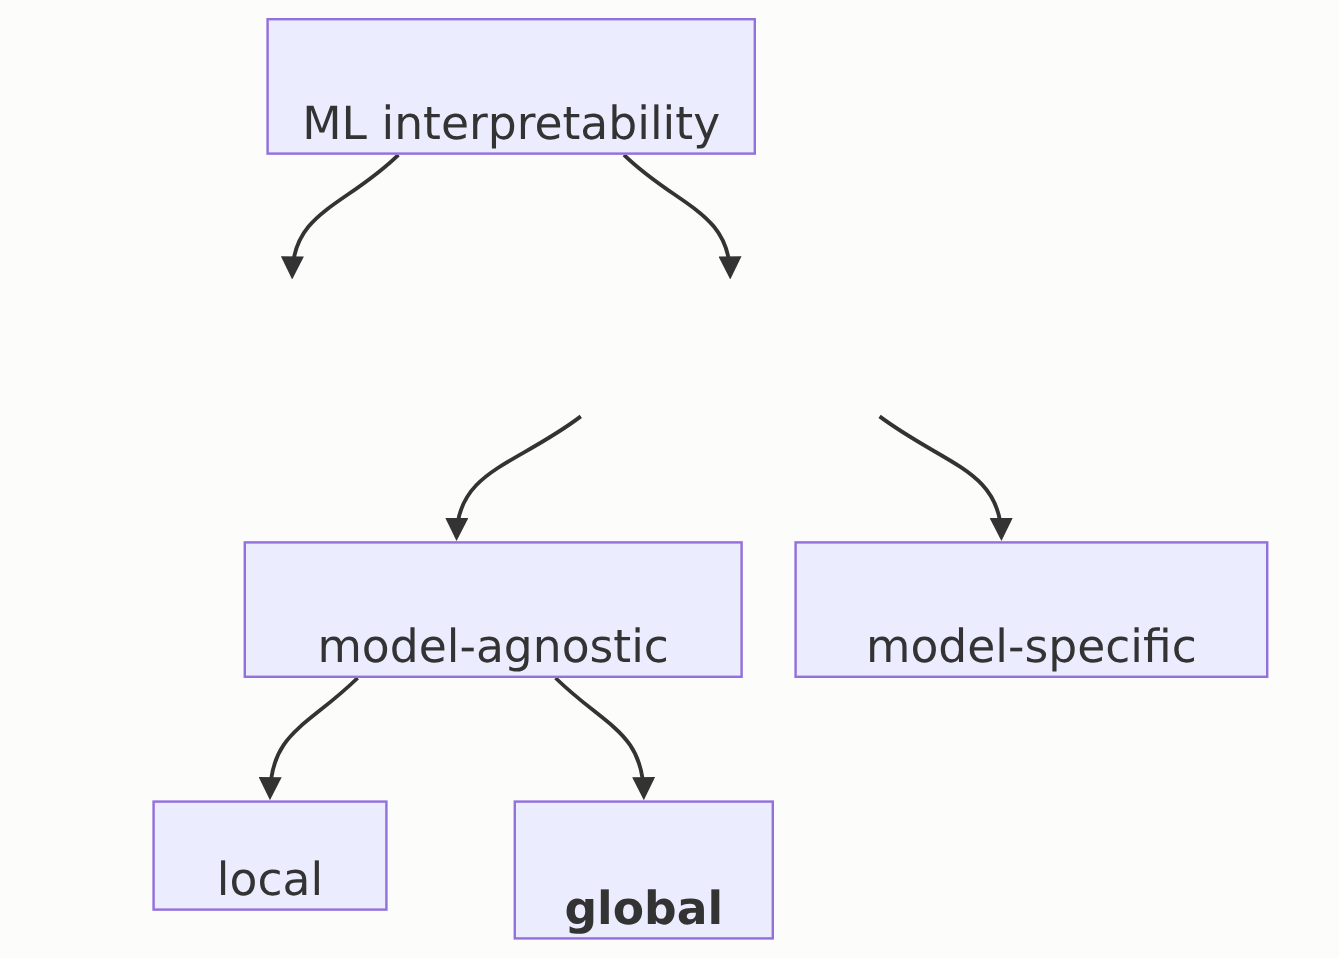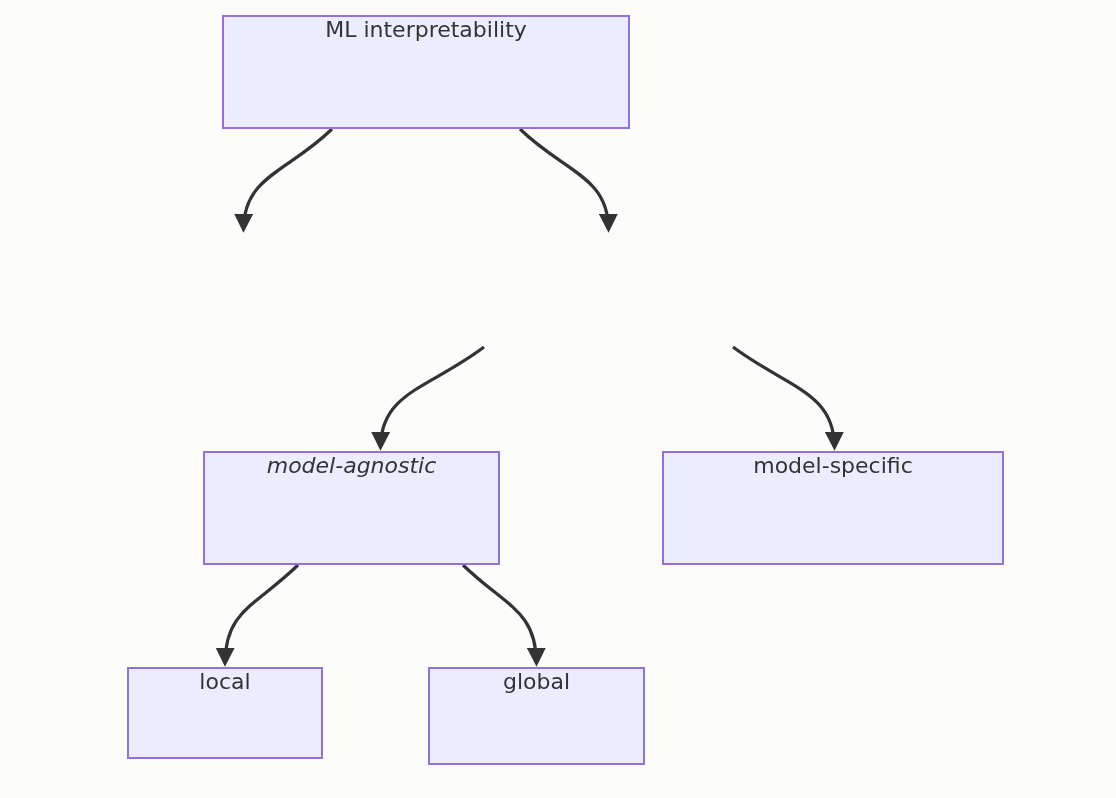--- a/index.html
+++ b/index.html
@@ -35,36 +35,36 @@
     stroke: var(--edge-color);
     stroke-width: 3.2px;
   }
   .arrowhead-shape {
     fill: var(--edge-color);
     stroke: none;
   }
   .node {
     position: absolute;
     display: flex;
-    align-items: flex-start;
+    align-items: flex-end;
     justify-content: center;
     background: var(--node-fill);
     border: 2.8px solid var(--node-border);
     color: var(--text-color);
-    font-size: 22px;
+    font-size: 38px;
     line-height: 1.2;
     text-align: center;
   }
   .node-ml             { left: 222px; top: 15px;  width: 408px; height: 114px; }
   .node-by-design      { left: 109px; top: 233px; width: 269px; height: 114px; }
   .node-post-hoc       { left: 482px; top: 233px; width: 253px; height: 114px; }
-  .node-model-agnostic { left: 203px; top: 451px; width: 297px; height: 114px; font-style: italic; }
-  .node-model-specific { left: 662px; top: 451px; width: 342px; height: 114px; }
+  .node-model-agnostic { left: 203px; top: 451px; width: 416px; height: 114px; }
+  .node-model-specific { left: 662px; top: 451px; width: 395px; height: 114px; }
   .node-local          { left: 127px; top: 667px; width: 196px; height: 92px; }
-  .node-global         { left: 428px; top: 667px; width: 217px; height: 98px; }
+  .node-global         { left: 428px; top: 667px; width: 217px; height: 116px; font-weight: bold; }
 </style>
 </head>
 <body>
 
 <div class="canvas">
 
   <svg class="edges-layer" width="1116" height="798" viewBox="0 0 1116 798" xmlns="http://www.w3.org/2000/svg">
     <defs>
       <marker id="arrowhead" viewBox="0 0 10 10" refX="8" refY="5" markerWidth="6" markerHeight="6" orient="auto">
         <path class="arrowhead-shape" d="M 0 0 L 10 5 L 0 10 z"></path>

